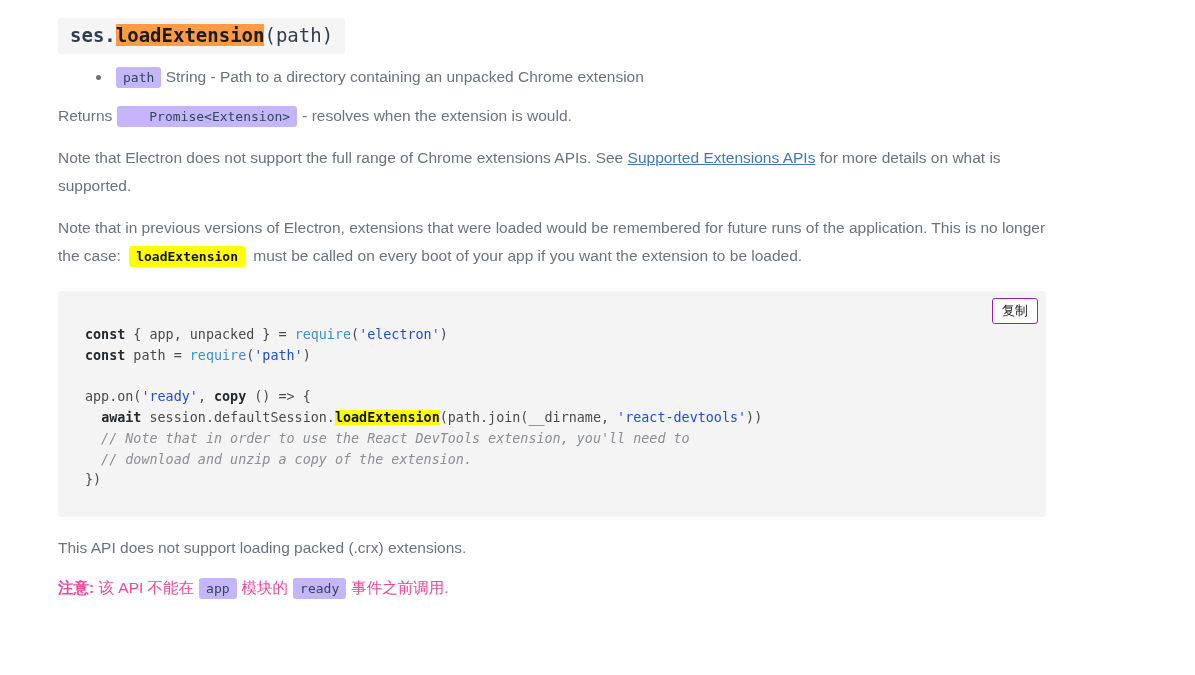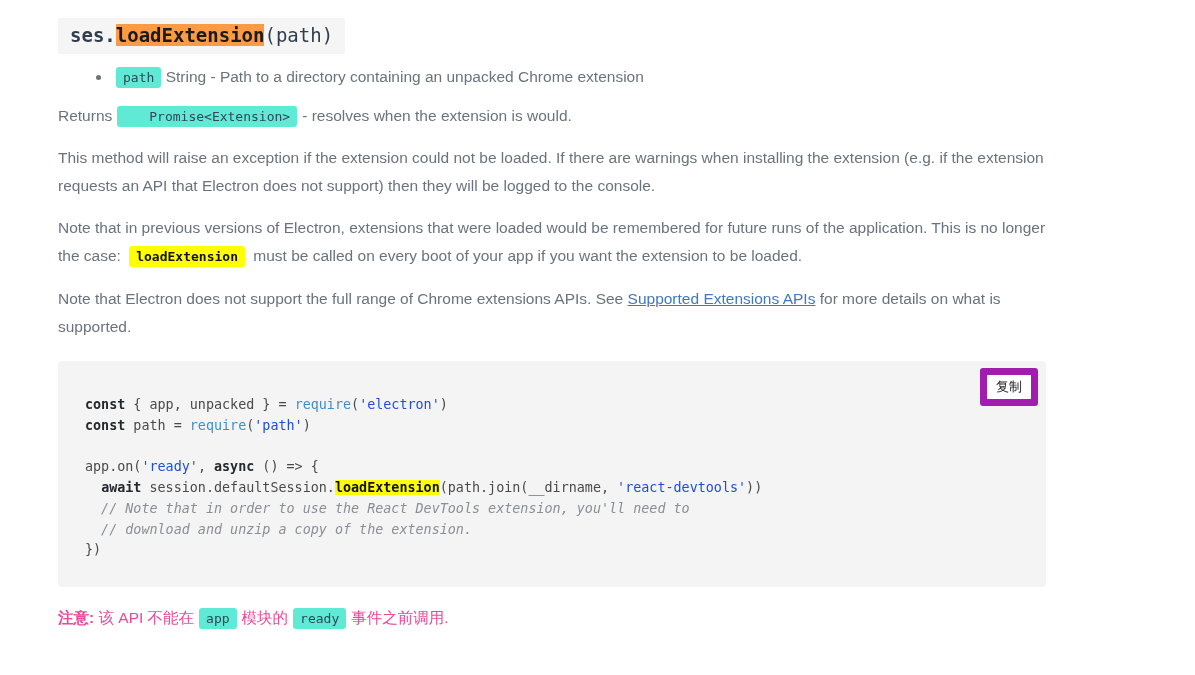--- a/index.html
+++ b/index.html
@@ -70,21 +70,21 @@
     width: 5px;
     height: 5px;
     border-radius: 50%;
     background: #6a737d;
   }
 
   
   code.ic {
     font-family: "DejaVu Sans Mono", "Liberation Mono", monospace;
     font-size: 13px;
-    background: #5eead4;
+    background: #c4b5fd;
     color: #2f4858;
     padding: 3px 7px;
     border-radius: 3px;
     white-space: nowrap;
   }
   code.ic.hl-yellow {
     background: #ffff00;
     color: #111111;
     font-weight: 700;
   }
@@ -117,21 +117,21 @@
     border-radius: 4px;
     width: 988px;
     box-sizing: border-box;
     padding: 34px 0 26px 0;
   }
   .copy-btn {
     position: absolute;
     top: 7px;
     right: 8px;
     background: #ffffff;
-    border: 7px solid #a21caf;
+    border: 1px solid #a21caf;
     border-radius: 3px;
     font-family: "DejaVu Sans", sans-serif;
     font-size: 13px;
     color: #1b1b1b;
     padding: 4px 9px 5px 9px;
     line-height: 15px;
     cursor: pointer;
   }
   pre.code {
     margin: 0;
@@ -174,41 +174,41 @@
     <ul class="params">
       <li>
         <span class="bullet"></span><code class="ic">path</code> <span>String - Path to a directory containing an unpacked Chrome extension</span>
       </li>
     </ul>
 
     
     <div class="returns-line"><span>Returns</span><code class="ic">Promise&lt;Extension&gt;</code><span>- resolves when the extension is would.</span></div>
 
     
-    <p class="para">This method will raise an exception if the extension could not be loaded. If there are warnings when installing the extension (e.g. if the extension requests an API that Electron does not support) then they will be logged to the console.</p>
+
+    
+    <p class="para"><span>Note that Electron does not support the full range of Chrome extensions APIs. See</span> <a class="link" href="#">Supported Extensions APIs</a> <span>for more details on what is supported.</span></p>
 
     
     <p class="para"><span>Note that in previous versions of Electron, extensions that were loaded would be remembered for future runs of the application. This is no longer the case:</span> <code class="ic hl-yellow withpad">loadExtension</code> <span>must be called on every boot of your app if you want the extension to be loaded.</span></p>
-
-    
-    <p class="para"><span>Note that Electron does not support the full range of Chrome extensions APIs. See</span> <a class="link" href="#">Supported Extensions APIs</a> <span>for more details on what is supported.</span></p>
 
     
     <div class="codeblock-wrap">
       <button class="copy-btn">复制</button>
       <pre class="code"><span id="code-slot"><span class="kw">const</span><span class="pl"> { app, unpacked } = </span><span class="fn">require</span><span class="pl">(</span><span class="str">'electron'</span><span class="pl">)</span>
 <span class="kw">const</span><span class="pl"> path = </span><span class="fn">require</span><span class="pl">(</span><span class="str">'path'</span><span class="pl">)</span>
 
-<span class="pl">app.on(</span><span class="str">'ready'</span><span class="pl">, </span><span class="kw">async</span><span class="pl"> () =&gt; {</span>
+<span class="pl">app.on(</span><span class="str">'ready'</span><span class="pl">, </span><span class="kw">copy</span><span class="pl"> () =&gt; {</span>
 <span class="pl">  </span><span class="kw">await</span><span class="pl"> session.defaultSession.</span><span class="hl-yellow">loadExtension</span><span class="pl">(path.join(__dirname, </span><span class="str">'react-devtools'</span><span class="pl">))</span>
 <span class="cm">  // Note that in order to use the React DevTools extension, you'll need to</span>
 <span class="cm">  // download and unzip a copy of the extension.</span>
 <span class="pl">})</span></span></pre>
     </div>
 
     
+    <p class="note">This API does not support loading packed (.crx) extensions.</p>
 
     <p class="note"><b>注意:</b> <span class="cn">该 API 不能在</span><code class="ic">app</code><span class="cn">模块的</span><code class="ic">ready</code><span class="cn">事件之前调用.</span></p>
 
     
 
   </div>
 </div>
 
 </body></html>

